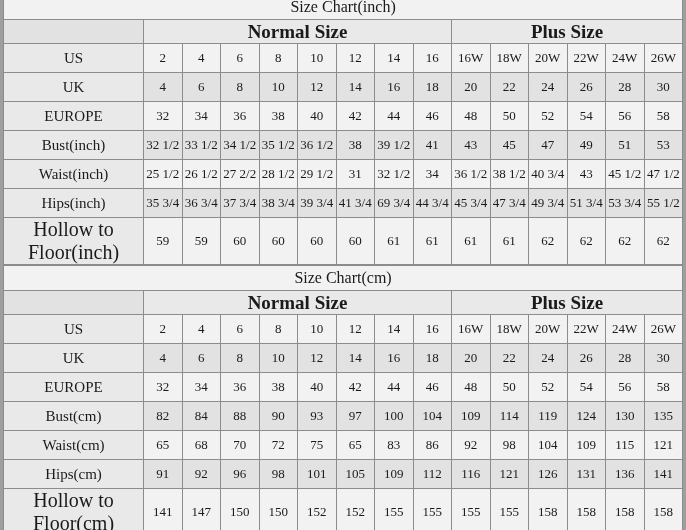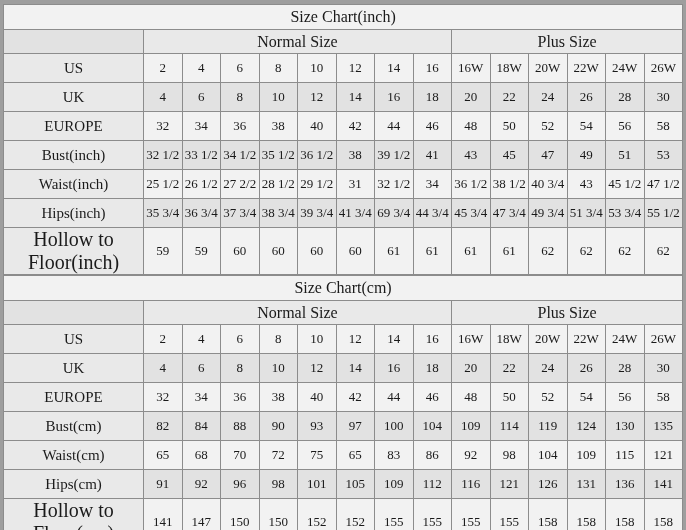--- a/index.html
+++ b/index.html
@@ -12,21 +12,21 @@
     background: #9e9e9e;
     font-family: "Liberation Serif", serif;
     color: #1a1a1a;
     overflow: hidden;
   }
   .page {
     width: 686px;
     height: 530px;
     display: flex;
     flex-direction: column;
-    justify-content: flex-start;
+    justify-content: center;
     box-sizing: border-box;
     padding: 4px 3px 4px 3px;
   }
   .chart {
     width: 680px;
     background: #f2f2f2;
     box-sizing: border-box;
   }
   table {
     border-collapse: collapse;
@@ -42,22 +42,23 @@
     padding: 0;
   }
   .title-row td {
     background: #f2f2f2;
     font-size: 16px;
     height: 24px;
     border-top: 1px solid #8c8c8c;
   }
   .group-row td {
     background: #e9e9e9;
-    font-size: 16px;
+    font-size: 19px;
     height: 23px;
+    font-weight: bold;
   }
   .group-row td.blank {
     background: #e2e2e2;
   }
   .rowlabel {
     font-size: 15px;
     background: #e9e9e9;
     width: 140px;
   }
   tr.shade td {

